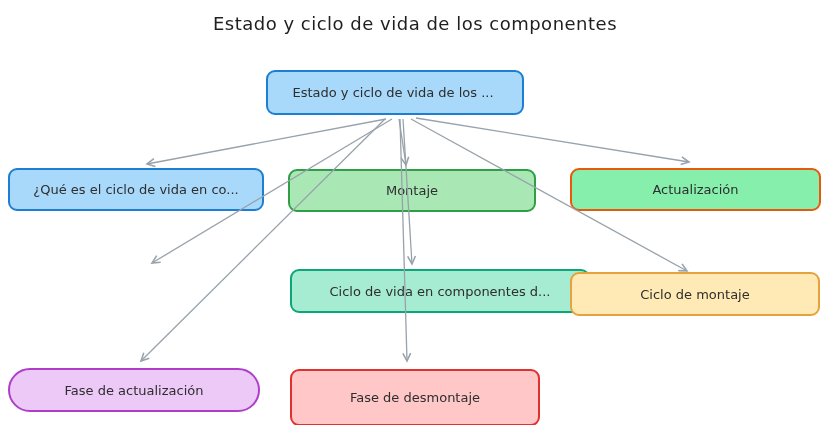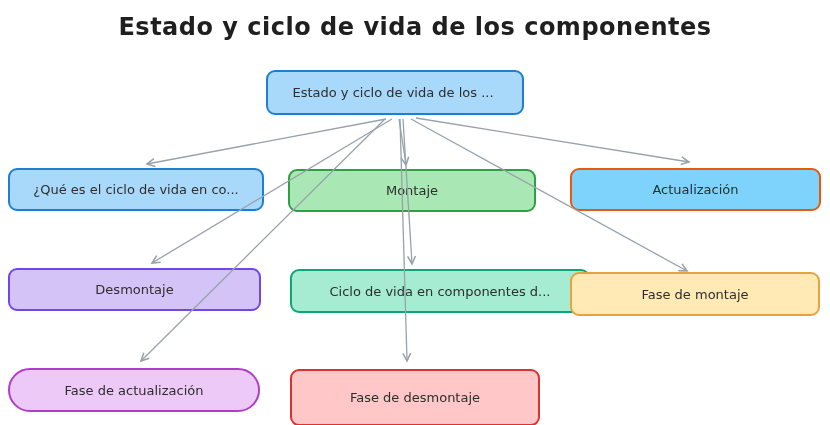--- a/index.html
+++ b/index.html
@@ -13,22 +13,22 @@
     background: #ffffff;
     overflow: hidden;
   }
 
   .title {
     position: absolute;
     top: 13px;
     left: 0;
     width: 100%;
     text-align: center;
-    font-size: 24px;
-    font-weight: bold;
+    font-size: 18px;
+    font-weight: normal;
     color: #1f1f1f;
     letter-spacing: 0.5px;
   }
 
   .node {
     position: absolute;
     border: 2px solid #333;
     border-radius: 9px;
     display: flex;
     align-items: center;
@@ -72,34 +72,31 @@
   </div>
 
   <div class="node" id="node-que-es" style="background: rgb(168, 216, 250); border-color: rgb(30, 126, 209);">
     <span>¿Qué es el ciclo de vida en co...</span>
   </div>
 
   <div class="node" id="node-montaje" style="background: rgb(169, 232, 180); border-color: rgb(47, 158, 68);">
     <span>Montaje</span>
   </div>
 
-  <div class="node" id="node-actualizacion" style="background: #7dd3fc; border-color: rgb(232, 89, 12);">
+  <div class="node" id="node-actualizacion" style="background: #86efac; border-color: rgb(232, 89, 12);">
     <span>Actualización</span>
   </div>
 
-  <div class="node" id="node-desmontaje" style="background: rgb(211, 195, 247); border-color: rgb(112, 72, 232);">
-    <span>Desmontaje</span>
-  </div>
 
   <div class="node" id="node-ciclo-vida" style="background: rgb(166, 236, 210); border-color: rgb(12, 166, 120);">
     <span>Ciclo de vida en componentes d...</span>
   </div>
 
   <div class="node" id="node-fase-montaje" style="background: rgb(255, 234, 182); border-color: rgb(230, 162, 60);">
-    <span>Fase de montaje</span>
+    <span>Ciclo de montaje</span>
   </div>
 
   <div class="node" id="node-fase-actualizacion" style="background: rgb(237, 201, 247); border-color: rgb(174, 62, 201);">
     <span>Fase de actualización</span>
   </div>
 
   <div class="node" id="node-fase-desmontaje" style="background: rgb(255, 199, 199); border-color: rgb(224, 49, 49);">
     <span>Fase de desmontaje</span>
   </div>
 

